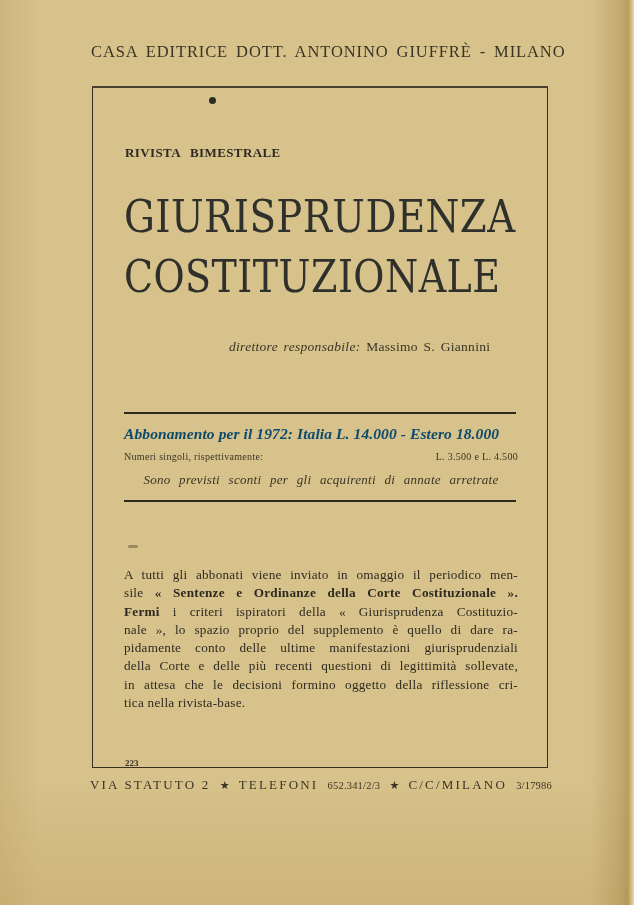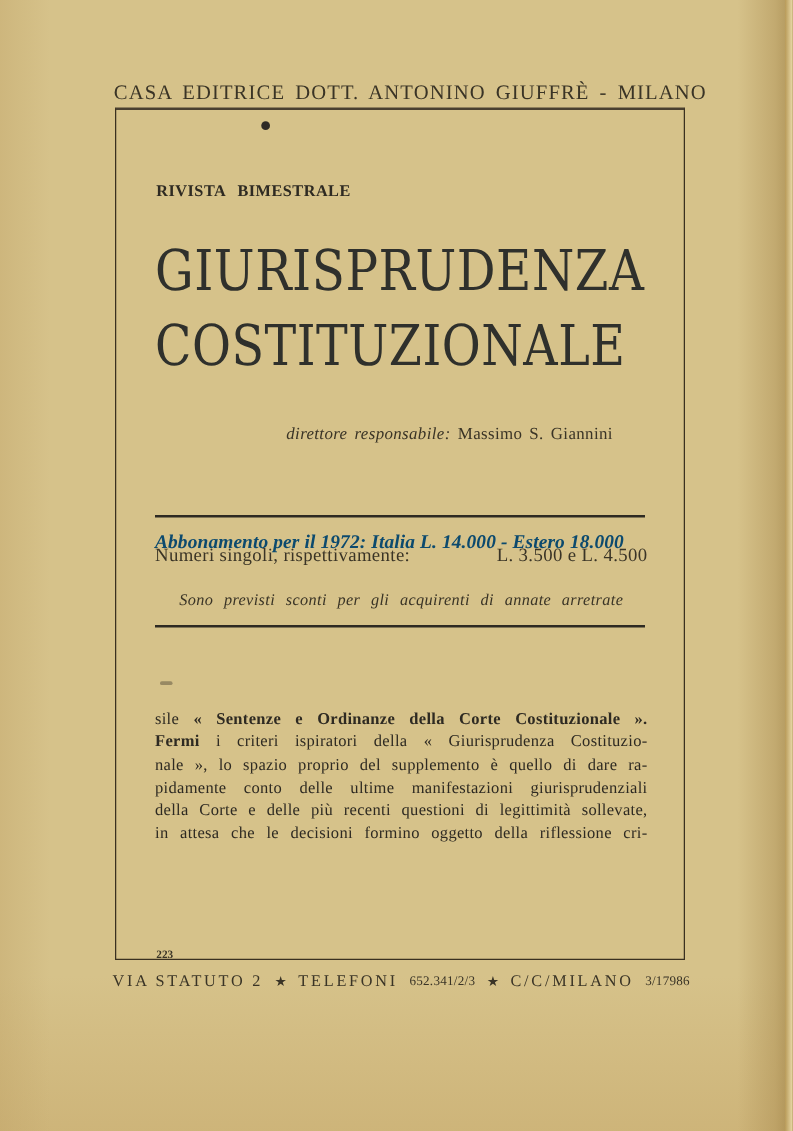--- a/index.html
+++ b/index.html
@@ -22,21 +22,21 @@
       position: absolute;
       right: 0;
       top: 0;
       width: 6px;
       height: 905px;
       background: linear-gradient(90deg, #b89a58, #e8d9a8);
     }
     .publisher {
       position: absolute;
       left: 91px;
-      top: 64px;
+      top: 42px;
       width: 458px;
       font-family: "Liberation Serif", serif;
       font-size: 16.5px;
       letter-spacing: 0.9px;
       color: #3a3426;
       white-space: nowrap;
       word-spacing: 3px;
     }
     .frame {
       position: absolute;
@@ -120,22 +120,22 @@
       color: #0c4a6e;
     }
     .sub-main {
       top: 425px;
       font-size: 15.5px;
       font-weight: bold;
       font-style: italic;
       letter-spacing: 0.1px;
     }
     .sub-single {
-      top: 437px;
-      font-size: 15px;
+      top: 451px;
+      font-size: 10px;
       display: flex;
       justify-content: space-between;
       color: #3a3426;
       letter-spacing: 0.3px;
       text-align: center;
     }
     .sub-discount {
       top: 472px;
       font-size: 13px;
       font-style: italic;
@@ -238,26 +238,28 @@
   <span>L. 3.500 e L. 4.500</span>
 </div>
 
 <div class="sub-line sub-discount">Sono previsti sconti per gli acquirenti di annate arretrate</div>
 
 <div class="rule rule-bottom"></div>
 
 <div class="smudge"></div>
 
 <div class="body-text">
+  <span class="line">A tutti gli abbonati viene inviato in omaggio il periodico men-</span>
   <span class="line"><span>sile</span> <b>« Sentenze e Ordinanze della Corte Costituzionale ».</b></span>
   <span class="line"><b>Fermi</b> <span>i criteri ispiratori della « Giurisprudenza Costituzio-</span></span>
   <span class="line">nale », lo spazio proprio del supplemento è quello di dare ra-</span>
   <span class="line">pidamente conto delle ultime manifestazioni giurisprudenziali</span>
   <span class="line">della Corte e delle più recenti questioni di legittimità sollevate,</span>
   <span class="line">in attesa che le decisioni formino oggetto della riflessione cri-</span>
+  <span class="line last">tica nella rivista-base.</span>
 </div>
 
 <div class="page-number">223</div>
 
 <div class="footer">
   <span>VIA STATUTO 2</span>
   <span class="star">★</span>
   <span>TELEFONI</span>
   <span class="small">652.341/2/3</span>
   <span class="star">★</span>

